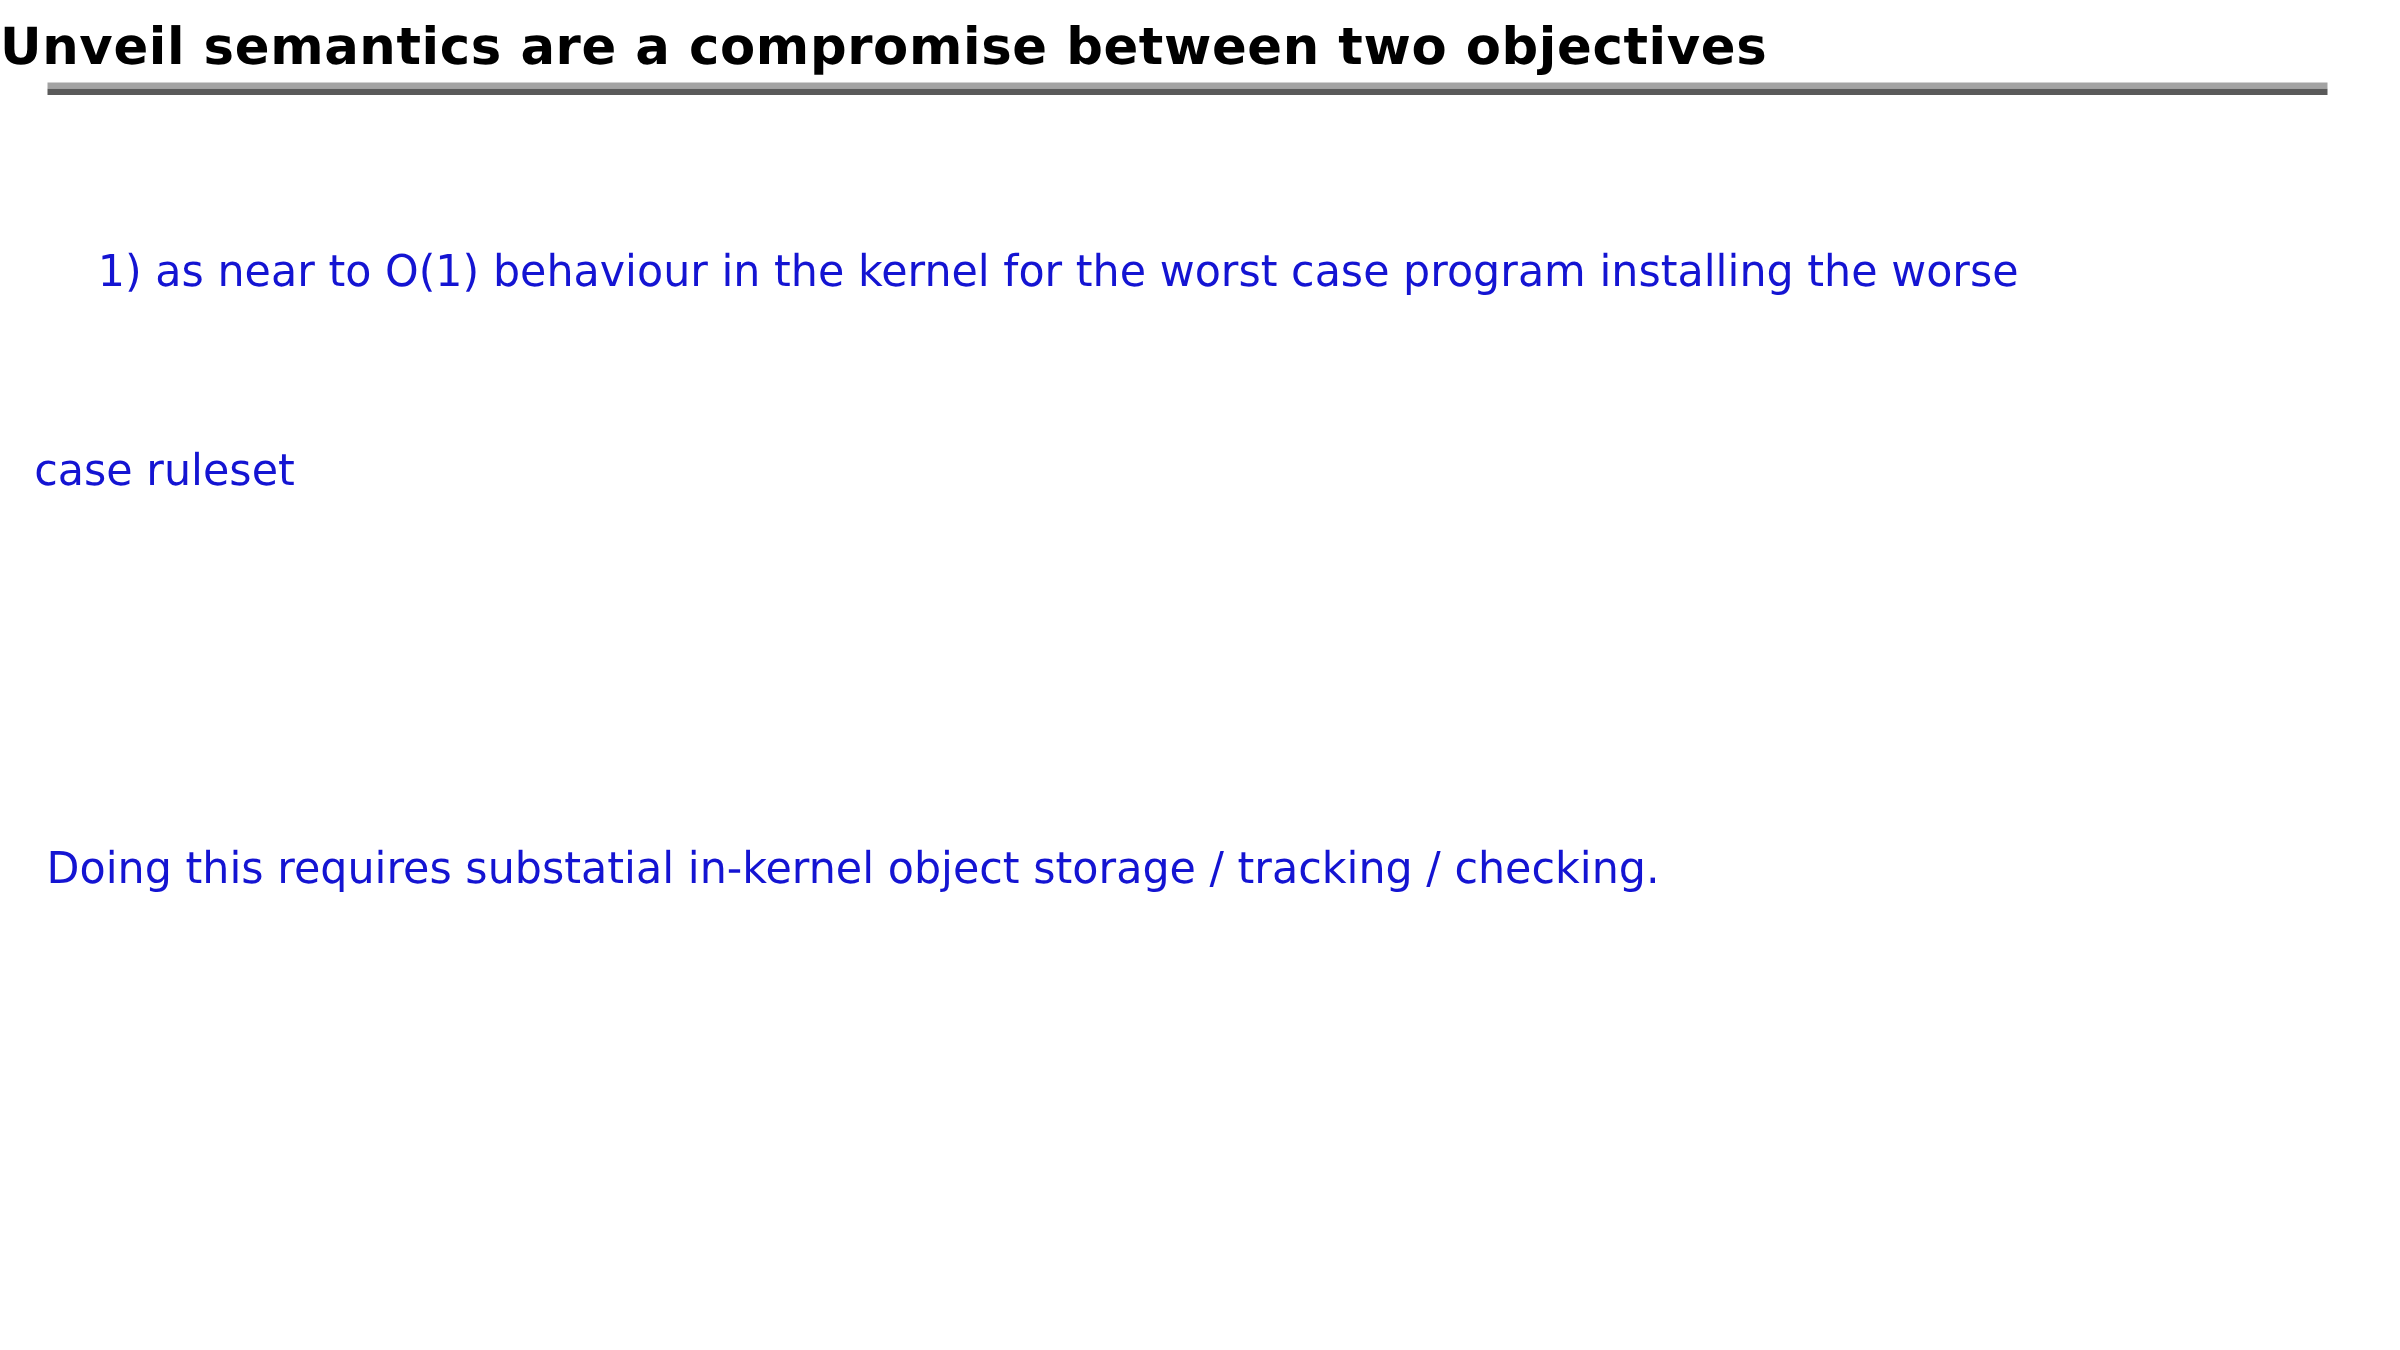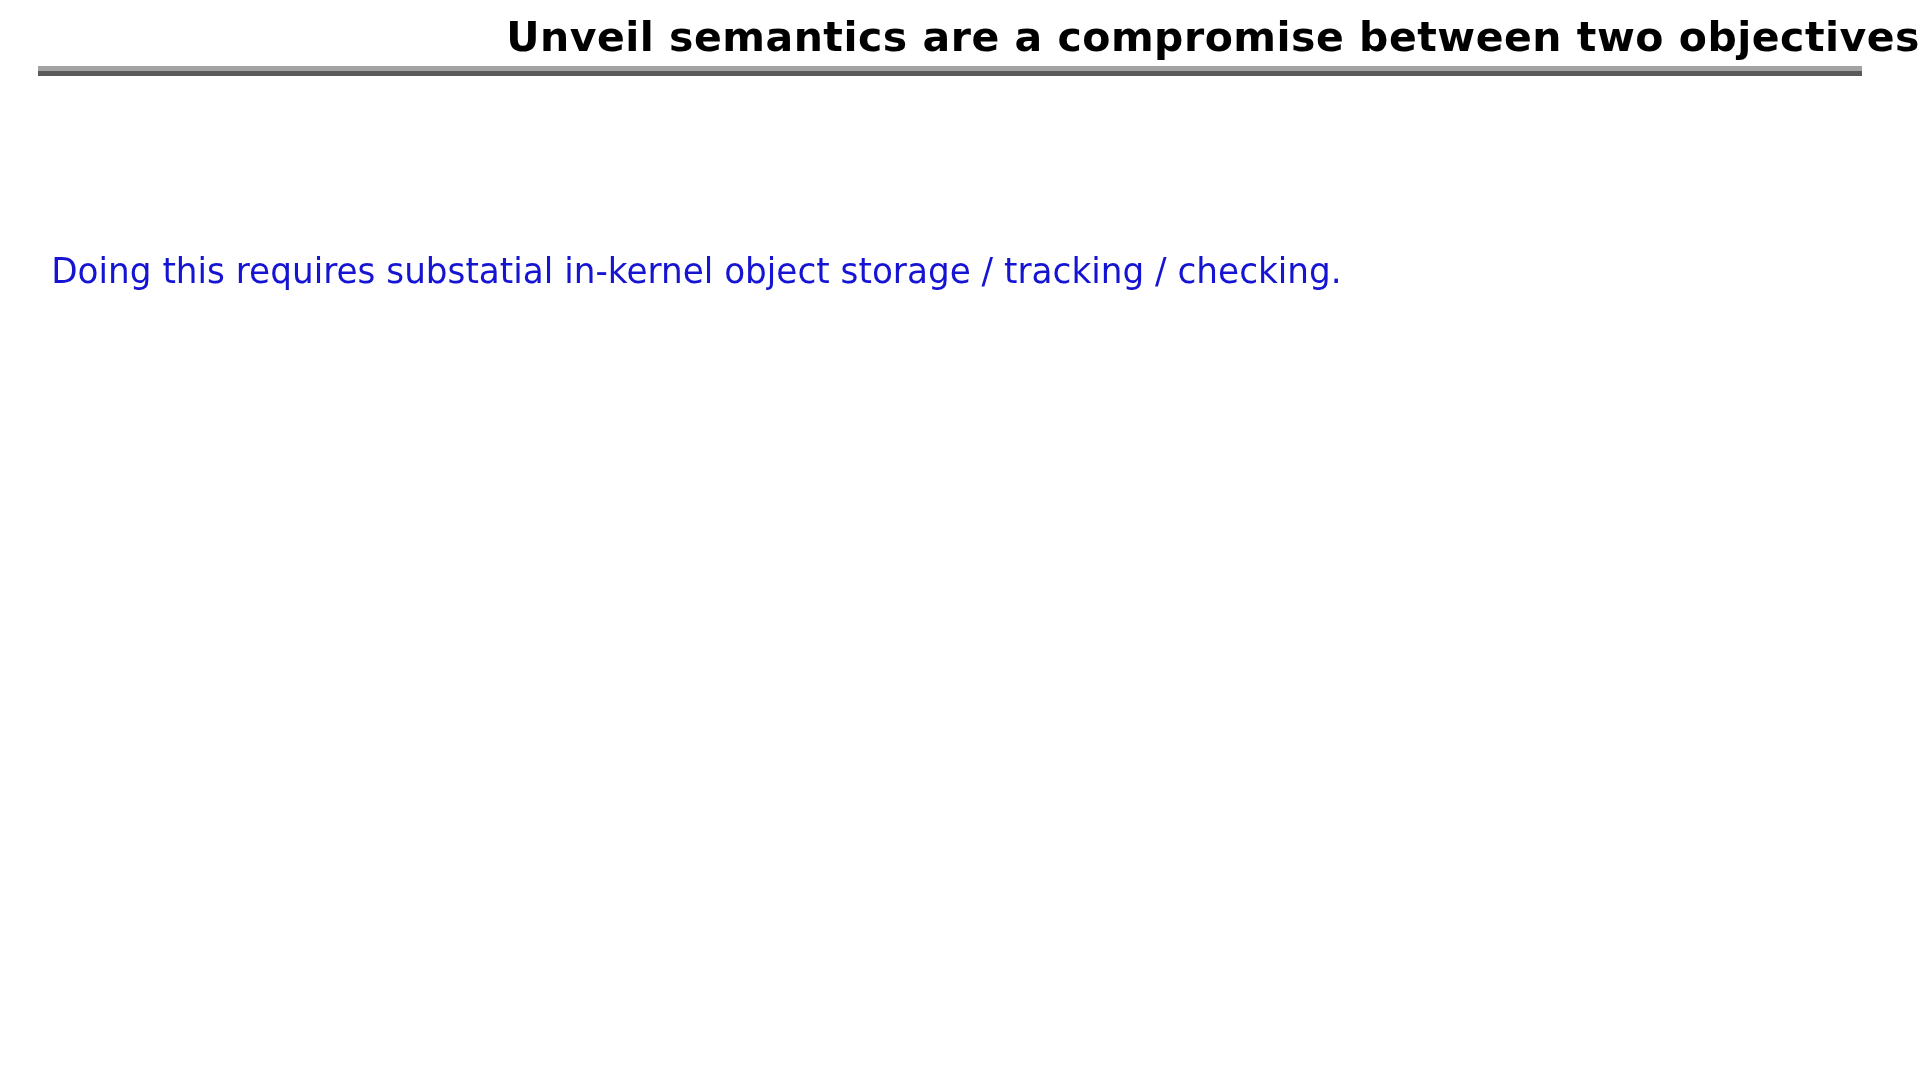--- a/index.html
+++ b/index.html
@@ -23,21 +23,21 @@
     background: #ffffff;
     box-sizing: border-box;
   }
 
   
   .slide-title {
     position: absolute;
     left: 0;
     top: 12px;
     width: 1920px;
-    text-align: right;
+    text-align: left;
     color: #000000;
     font-family: "DejaVu Sans", sans-serif;
     font-weight: bold;
     font-size: 41px;
     line-height: 50px;
     letter-spacing: 0.5px;
     white-space: nowrap;
   }
 
   
@@ -107,22 +107,26 @@
 
   <div class="slide-title" style="color: rgb(0, 0, 0);">Unveil semantics are a compromise between two objectives</div>
 
   <div class="title-rule">
     <div class="rule-light" style="background: rgb(163, 163, 163);"></div>
     <div class="rule-dark" style="background: rgb(90, 90, 90);"></div>
   </div>
 
   <div class="body-block" style="color: rgb(20, 20, 210);">
 
+    <div class="para">
+      <span style="display: block; height: 53px;"><span class="line indent-num" style="display: inline-block; transform-origin: left center; transform: scaleX(0.9783); width: 1920px;">1) as near to O(1) behaviour in the kernel for the worst case program installing the worse</span></span>
+      <span style="display: block; height: 53px;"><span class="line pad-left-0" style="display: inline-block; transform-origin: left center; transform: scaleX(0.9789); width: 1920px;">case ruleset</span></span>
+    </div>
 
 
     <span class="spacer"></span>
 
     <div class="para">
-      <span style="display: block; height: 53px; margin-left: 14px;"><span class="line pad-left-2" style="display: inline-block; transform-origin: left center; transform: scaleX(0.9787); width: 1920px;">Doing this requires substatial in-kernel object storage / tracking / checking.</span></span>
+      <span style="display: block; height: 53px;"><span class="line pad-left-2" style="display: inline-block; transform-origin: left center; transform: scaleX(0.9787); width: 1920px;">Doing this requires substatial in-kernel object storage / tracking / checking.</span></span>
     </div>
 
   </div>
 </div>
 
 </body></html>

